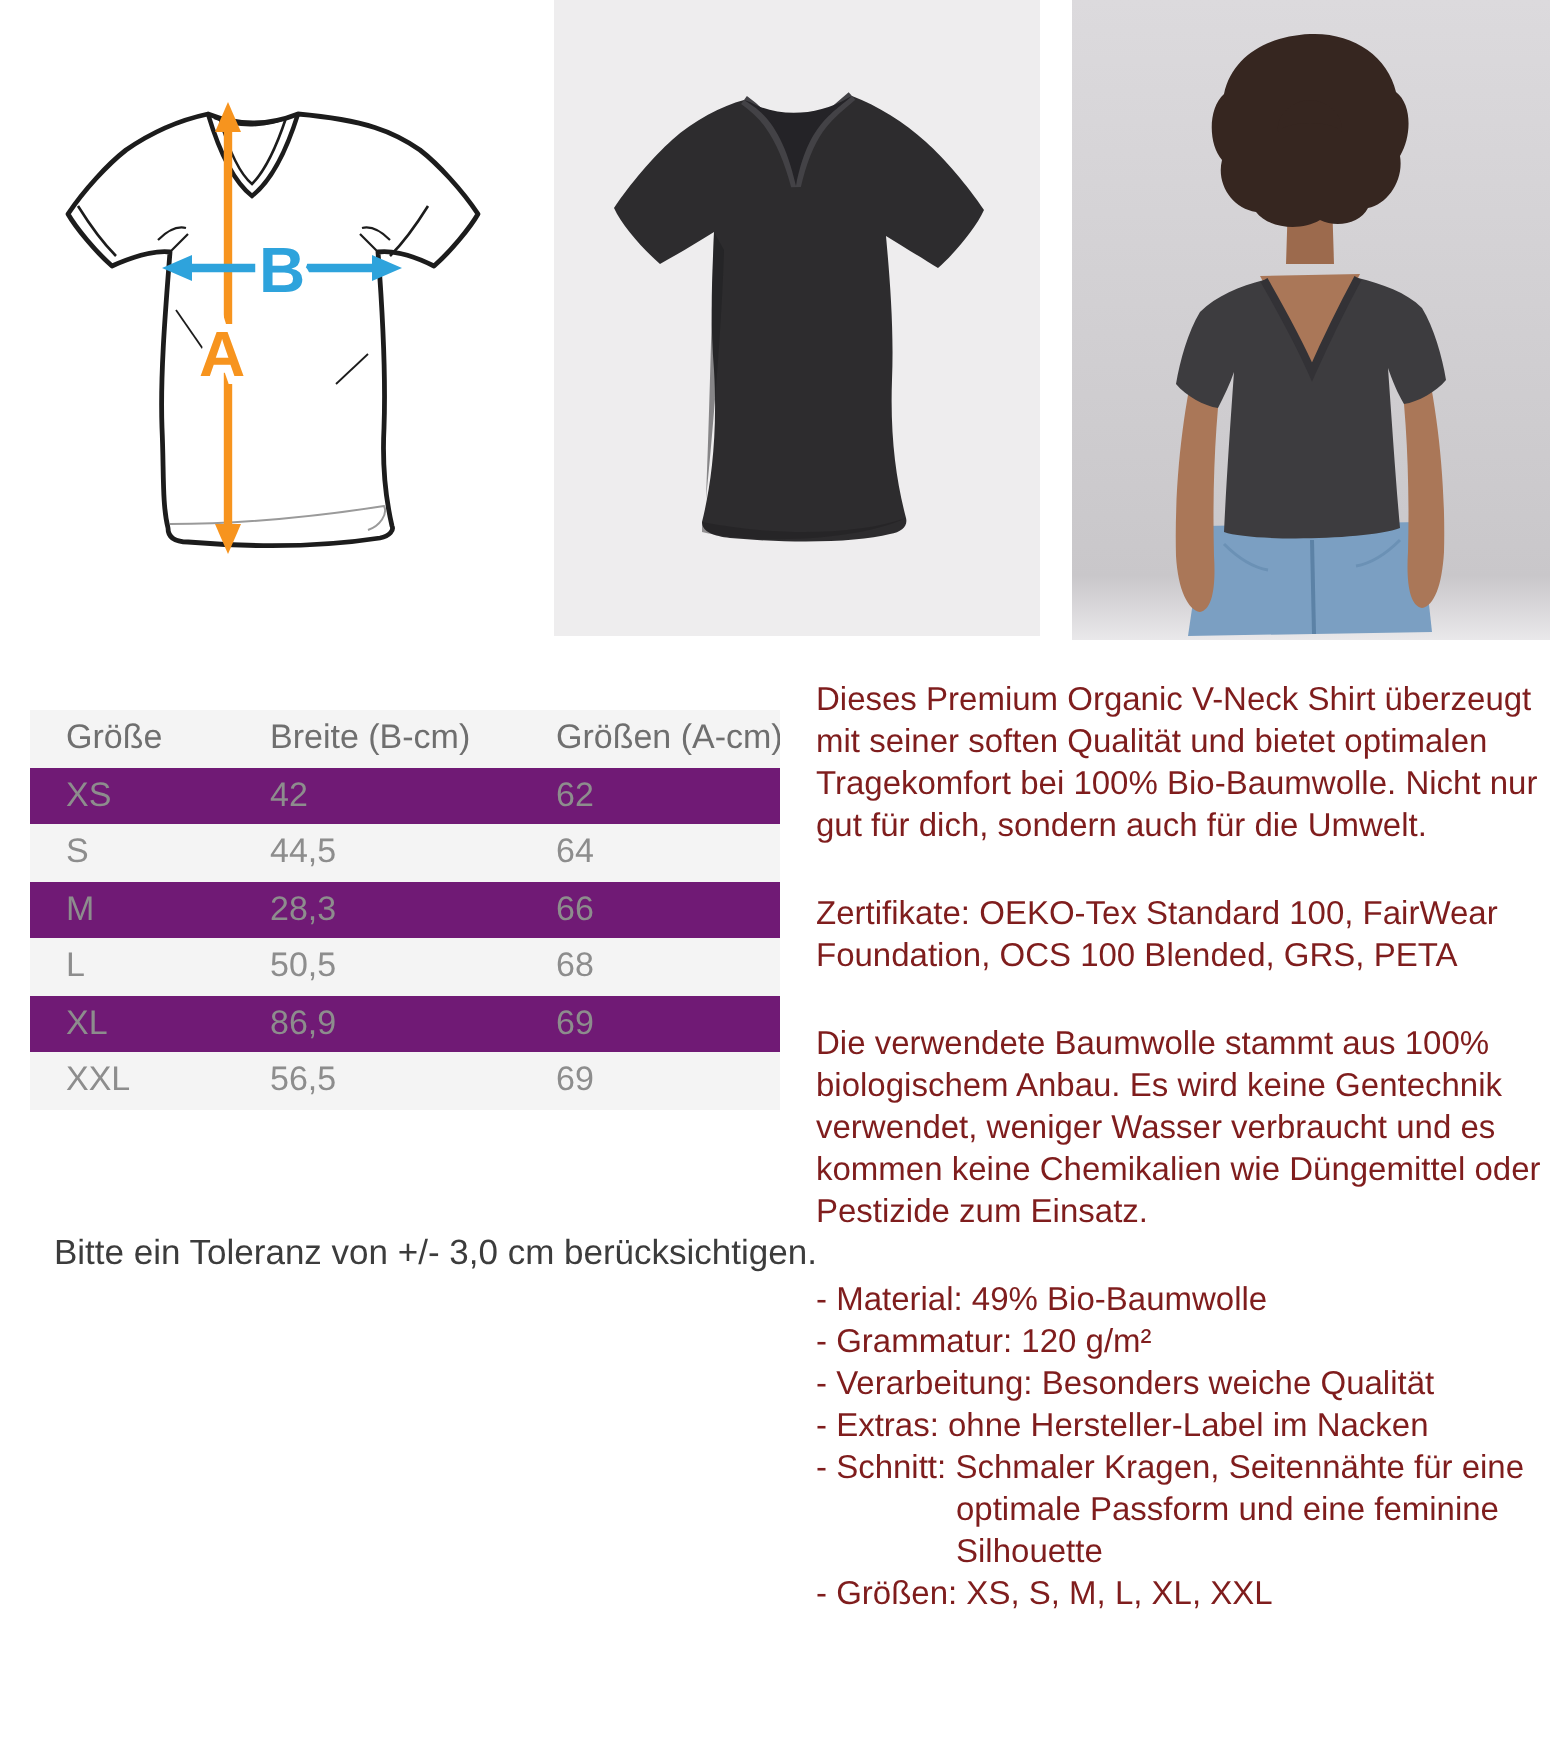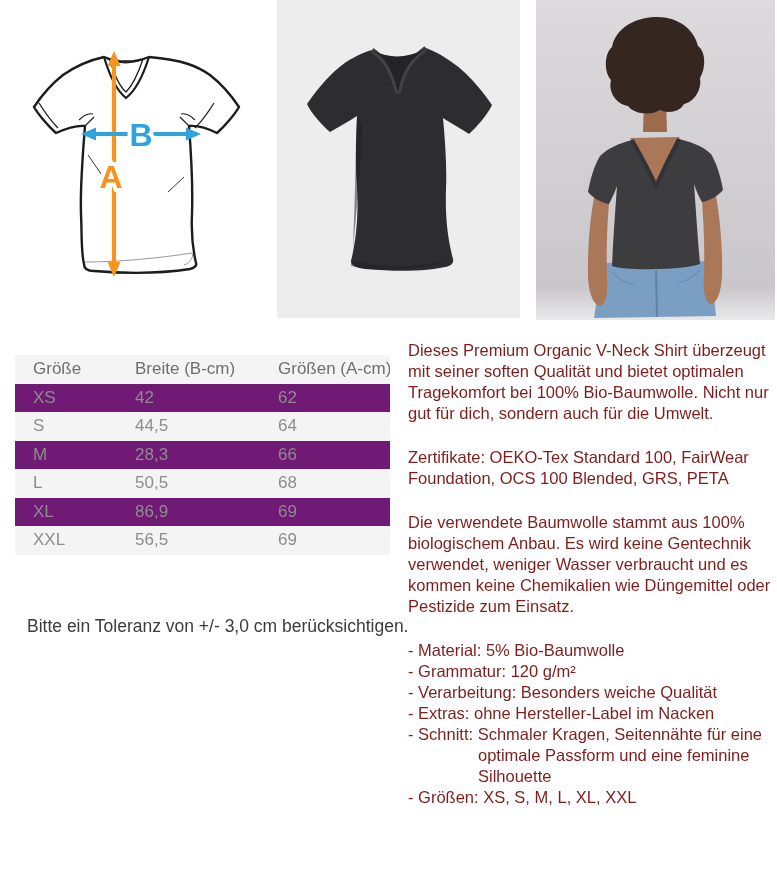--- a/index.html
+++ b/index.html
@@ -192,21 +192,21 @@
         </tbody>
     </table>
   </div>
   <p class="tolerance-note">Bitte ein Toleranz von +/- 3,0 cm berücksichtigen.</p>
 
   <div class="desc-col">
     <p>Dieses Premium Organic V-Neck Shirt überzeugt mit seiner soften Qualität und bietet optimalen Tragekomfort bei 100% Bio-Baumwolle. Nicht nur gut für dich, sondern auch für die Umwelt.</p>
     <p>Zertifikate: OEKO-Tex Standard 100, FairWear Foundation, OCS 100 Blended, GRS, PETA</p>
     <p>Die verwendete Baumwolle stammt aus 100% biologischem Anbau. Es wird keine Gentechnik verwendet, weniger Wasser verbraucht und es kommen keine Chemikalien wie Düngemittel oder Pestizide zum Einsatz.</p>
     <div id="bullet-list">
-        <div class="bullet">- Material: 5% Bio-Baumwolle</div>
+        <div class="bullet">- Material: 49% Bio-Baumwolle</div>
         <div class="bullet">- Grammatur: 120 g/m²</div>
         <div class="bullet">- Verarbeitung: Besonders weiche Qualität</div>
         <div class="bullet">- Extras: ohne Hersteller-Label im Nacken</div>
         <div class="bullet">- Schnitt: Schmaler Kragen, Seitennähte für eine optimale Passform und eine feminine Silhouette</div>
         <div class="bullet">- Größen: XS, S, M, L, XL, XXL</div>
       </div>
   </div>
 
 </div>
 

